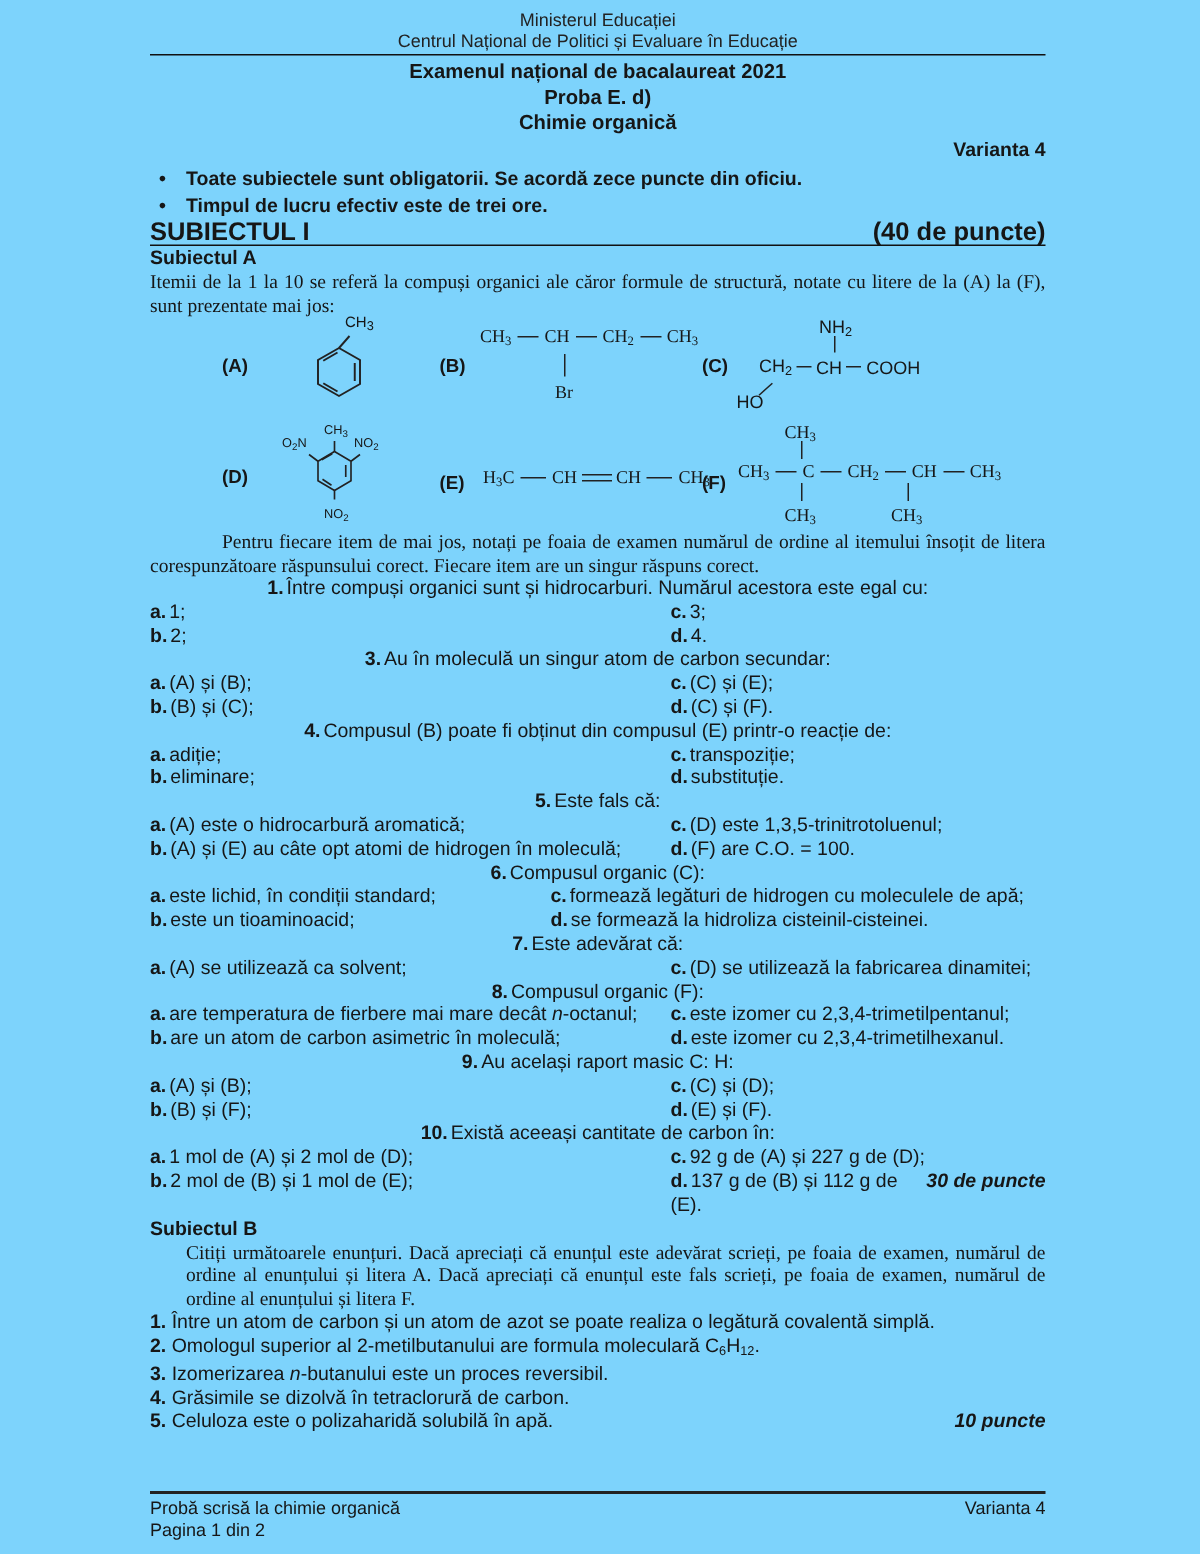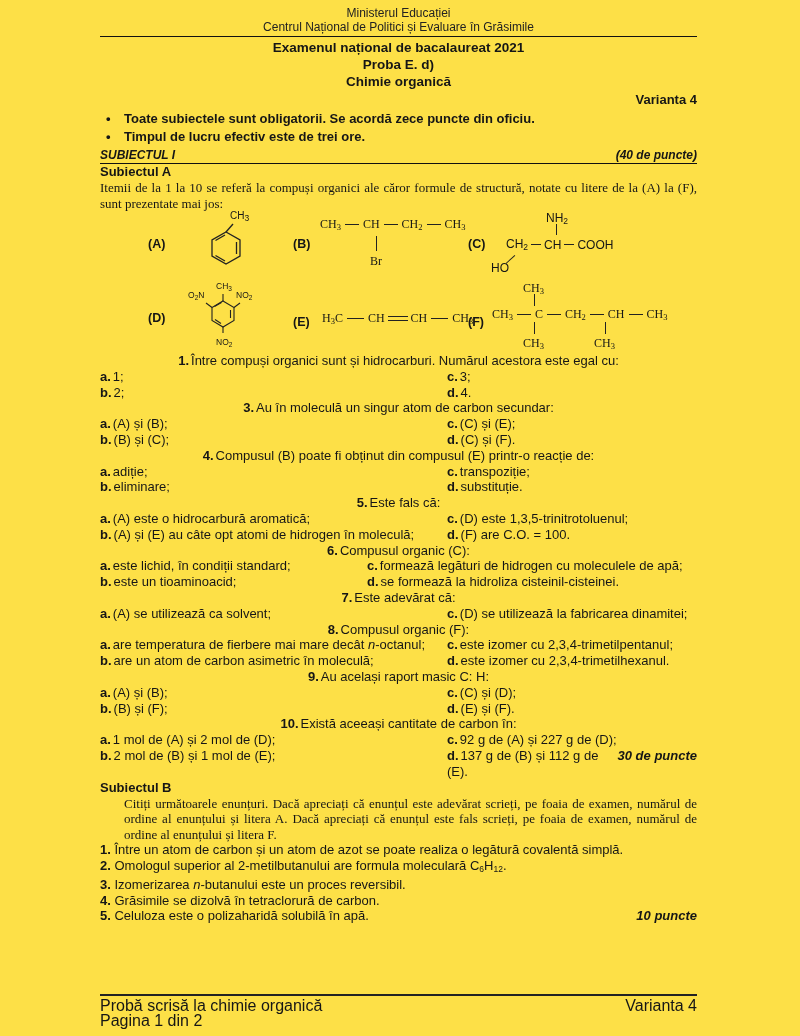--- a/index.html
+++ b/index.html
@@ -1,32 +1,32 @@
 <!DOCTYPE html>
 <html lang="ro"><head>
 <meta charset="utf-8">
 <title>Varianta 4 – Chimie organică</title>
 <style>
   html,body{margin:0;padding:0;background:#fff;}
   .page{
     position:relative;width:800px;height:1036px;box-sizing:border-box;
-    padding:6px 103px 4px 100px;background:#fde047;color:#161616;
+    padding:6px 103px 4px 100px;background:#7dd3fc;color:#161616;
     font-family:"Liberation Sans",sans-serif;font-size:13px;overflow:hidden;
   }
   
   .hdr-line{text-align:center;font-size:12px;line-height:14px;color:#222;}
   .hdr-rule{border:0;border-top:1.5px solid #111;margin:2px 0 2px;}
   .title{text-align:center;font-weight:bold;font-size:13.5px;line-height:17px;}
   .variant{text-align:right;font-weight:bold;font-size:13px;line-height:17px;margin-top:1px;}
   .bullets{margin-top:2px;}
   .bullet{display:flex;font-weight:bold;line-height:18px;}
   .bullet .dot{width:18px;text-align:left;padding-left:6px;}
   
-  .sec1row{display:flex;justify-content:space-between;font-weight:bold;font-size:12px;
-    line-height:16px;border-bottom:1.6px solid #111;margin-top:1px;font-style:italic;}
+  .sec1row{display:flex;justify-content:space-between;font-weight:bold;font-size:17px;
+    line-height:16px;border-bottom:1.6px solid #111;margin-top:1px;}
   .subtitle{font-weight:bold;line-height:16px;}
   p.intro,p.instruction,p.introB{margin:0;text-align:justify;line-height:15.5px;font-family:Liberation Serif, serif;}
   p.instruction{text-indent:48px;}
   p.introB{line-height:15.5px;margin-left:24px;}
   
   .structures{position:relative;height:142px;font-size:12px;}
   .slabel{position:absolute;font-weight:bold;font-size:12.5px;}
   .struct{position:absolute;}
   .serif{font-family:"Liberation Serif",serif;}
   .chain{display:flex;align-items:center;white-space:nowrap;}
@@ -44,33 +44,33 @@
   
   .item{line-height:15.8px;}
   .stem{line-height:15.8px;text-align:center;}
   .optrow{display:grid;grid-template-columns:347px 1fr;line-height:15.8px;}
   .optrow.narrow{grid-template-columns:267px 1fr;}
   .opt b{margin-right:2px;}
   .stem b{margin-right:2px;}
   .pts{float:right;font-weight:bold;font-style:italic;}
   .statement{line-height:15.5px;}
   
-  footer{position:absolute;left:100px;right:103px;bottom:8px;font-size:16px;}
+  footer{position:absolute;left:100px;right:103px;bottom:8px;font-size:12px;}
   .frule{border-top:2.2px solid #222;margin-bottom:2px;}
   .frow{display:flex;justify-content:space-between;line-height:15px;}
   .fpage{text-align:left;line-height:15px;}
 </style>
 </head>
 <body>
 
 <div class="page">
 
   <header>
     <div class="hdr-line">Ministerul Educației</div>
-    <div class="hdr-line">Centrul Național de Politici și Evaluare în Grăsimile</div>
+    <div class="hdr-line">Centrul Național de Politici și Evaluare în Educație</div>
     <hr class="hdr-rule">
     <div class="title">Examenul național de bacalaureat 2021</div>
     <div class="title">Proba E. d)</div>
     <div class="title">Chimie organică</div>
     <div class="variant">Varianta 4</div>
     <div class="bullets">
       <div class="bullet">
           <span class="dot">•</span>
           <span>Toate subiectele sunt obligatorii. Se acordă zece puncte din oficiu.</span>
         </div>
@@ -183,20 +183,21 @@
           <span class="bond"></span>
           <span>CH<sub>3</sub></span>
       </div>
       <span class="vline" style="left:42px;top:41px;height:12px"></span>
       <span class="atom" style="left:31px;top:55px">CH<sub>3</sub></span>
       <span class="vline" style="left:113px;top:41px;height:12px"></span>
       <span class="atom" style="left:102px;top:55px">CH<sub>3</sub></span>
     </div>
   </div>
 
+  <p class="instruction">Pentru fiecare item de mai jos, notați pe foaia de examen numărul de ordine al itemului însoțit de litera corespunzătoare răspunsului corect. Fiecare item are un singur răspuns corect.</p>
 
   <div id="itemsA">
       <div class="item">
         <div class="stem"><b>1.</b>Între compuși organici sunt și hidrocarburi. Numărul acestora este egal cu:</div>
         <div class="optrow">
           <span class="opt"><b>a.</b>1;</span>
           <span class="opt"><b>c.</b>3;</span>
         </div>
         <div class="optrow">
           <span class="opt"><b>b.</b>2;</span>

